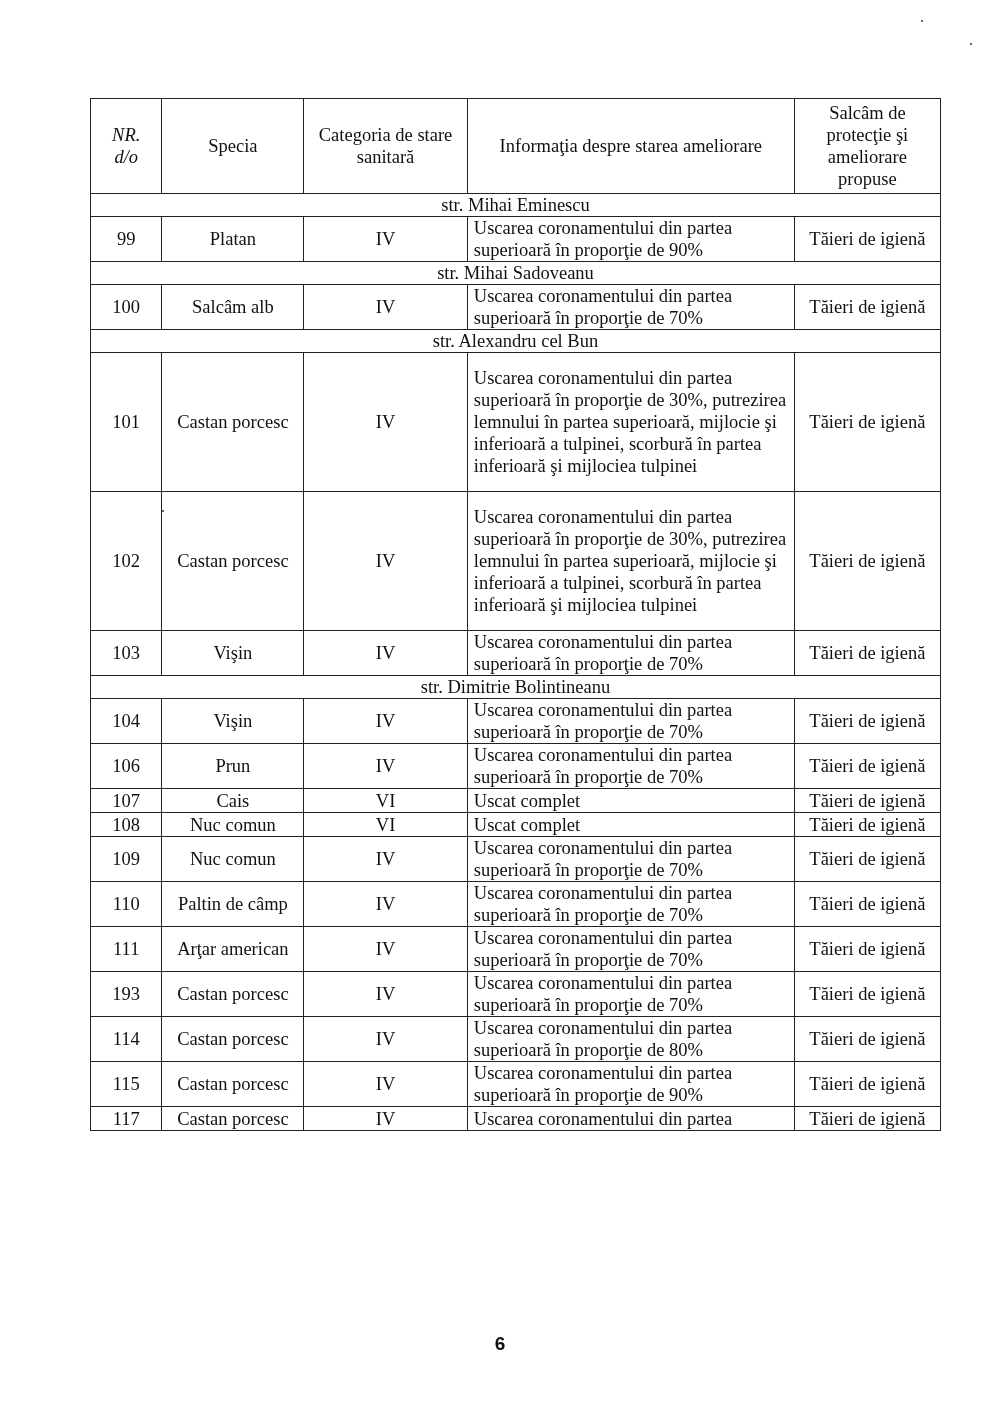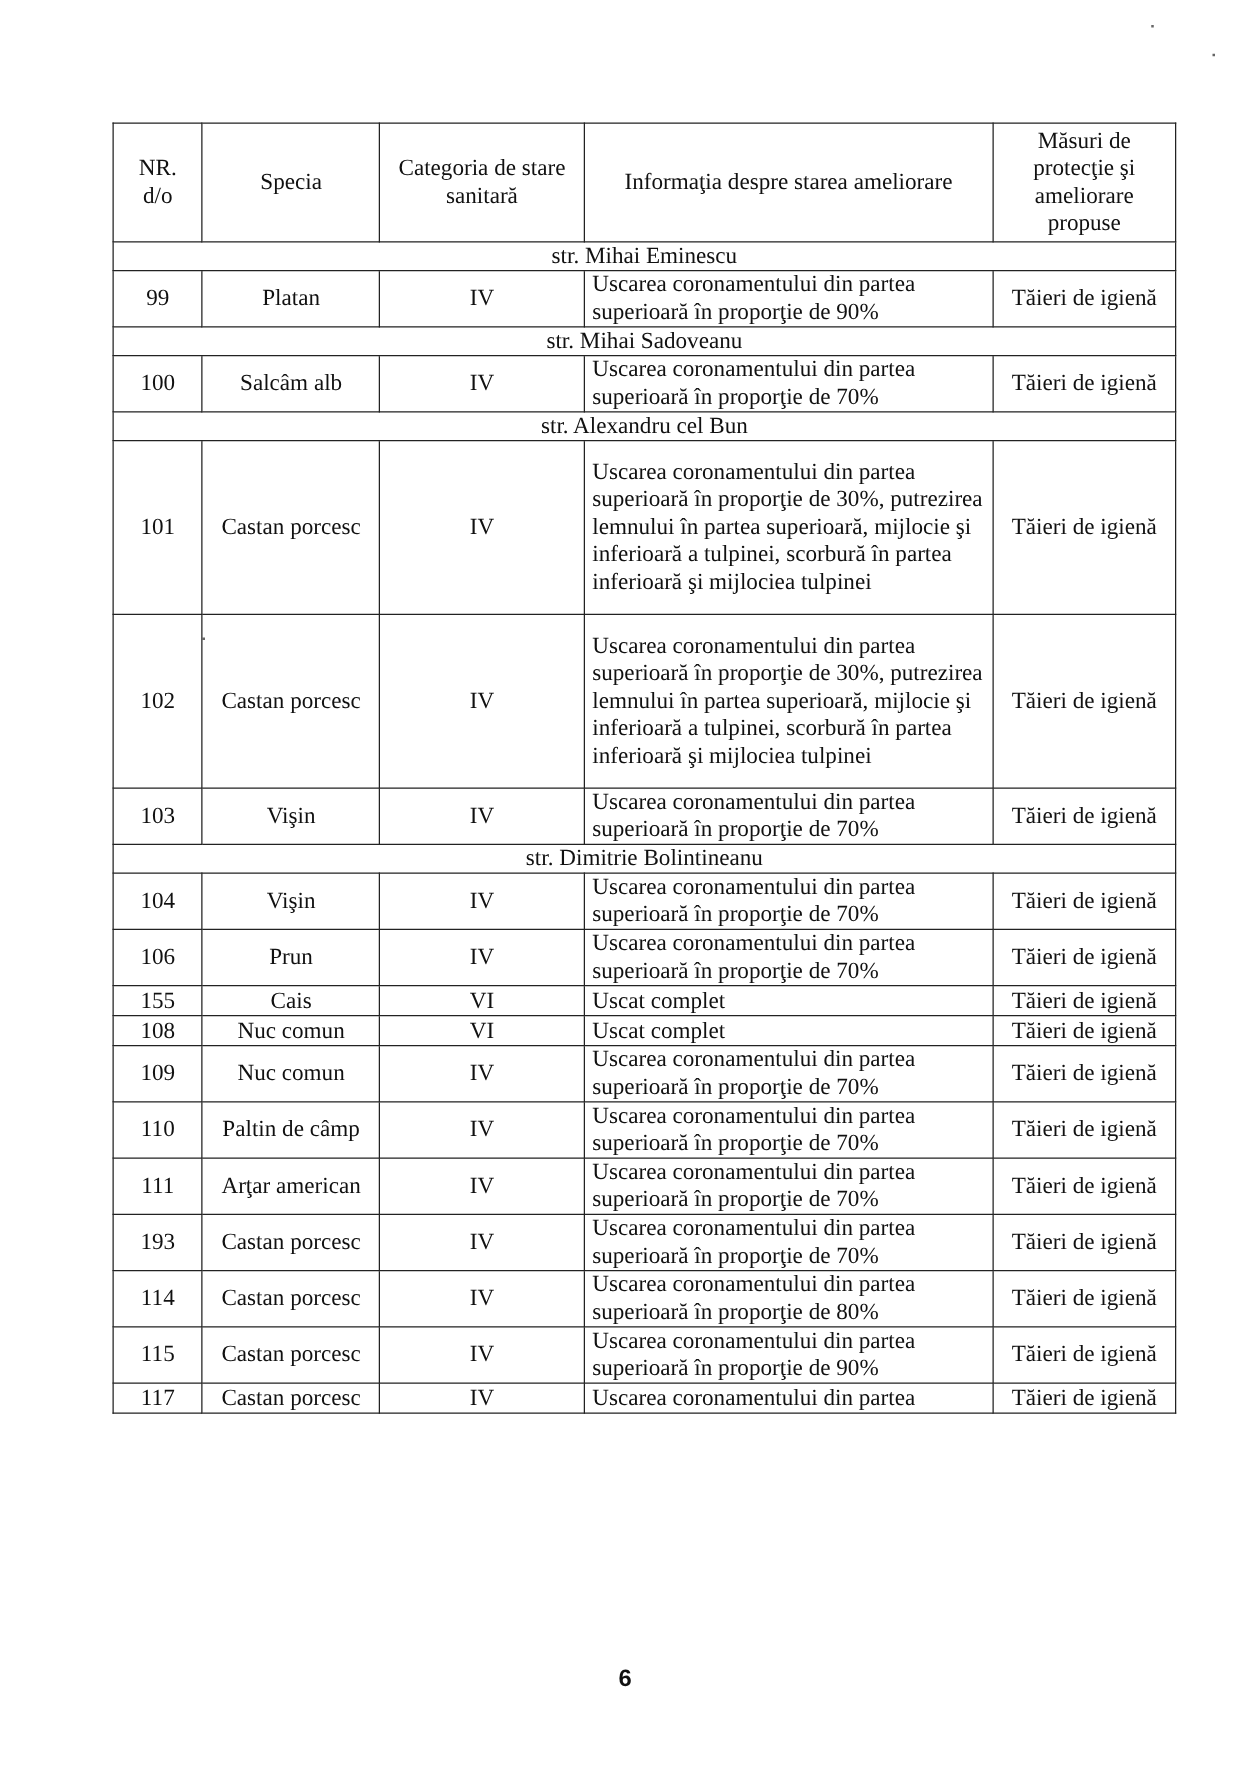--- a/index.html
+++ b/index.html
@@ -36,25 +36,25 @@
   <table class="t">
     <colgroup>
       <col class="c-nr">
         <col class="c-sp">
         <col class="c-cat">
         <col class="c-info">
         <col class="c-mas">
     </colgroup>
     <thead>
       <tr class="hdr">
-        <th class="c-nr" style="padding:0 18px;">NR. d/o</th>
+        <th class="c-nr" style="padding:0 18px;font-style:italic;">NR. d/o</th>
         <th class="c-sp">Specia</th>
         <th class="c-cat">Categoria de stare sanitară</th>
         <th class="c-info" style="text-align:center;">Informaţia despre starea ameliorare</th>
-        <th class="c-mas" style="padding:0 14px;">Măsuri de protecţie şi ameliorare propuse</th>
+        <th class="c-mas" style="padding:0 14px;">Salcâm de protecţie şi ameliorare propuse</th>
       </tr>
     </thead>
     <tbody id="tbody">
         <tr class="street">
           <td colspan="5">str. Mihai Eminescu</td>
         </tr>
         <tr class="r2">
           <td class="c-nr">99</td>
           <td class="c-sp">Platan</td>
           <td class="c-cat">IV</td>
@@ -106,21 +106,21 @@
           <td class="c-mas mas">Tăieri de igienă</td>
         </tr>
         <tr class="r2">
           <td class="c-nr">106</td>
           <td class="c-sp">Prun</td>
           <td class="c-cat">IV</td>
           <td class="c-info info">Uscarea coronamentului din partea superioară în proporţie de 70%</td>
           <td class="c-mas mas">Tăieri de igienă</td>
         </tr>
         <tr class="r1">
-          <td class="c-nr">155</td>
+          <td class="c-nr">107</td>
           <td class="c-sp">Cais</td>
           <td class="c-cat">VI</td>
           <td class="c-info info">Uscat complet</td>
           <td class="c-mas mas">Tăieri de igienă</td>
         </tr>
         <tr class="r1">
           <td class="c-nr">108</td>
           <td class="c-sp">Nuc comun</td>
           <td class="c-cat">VI</td>
           <td class="c-info info">Uscat complet</td>

